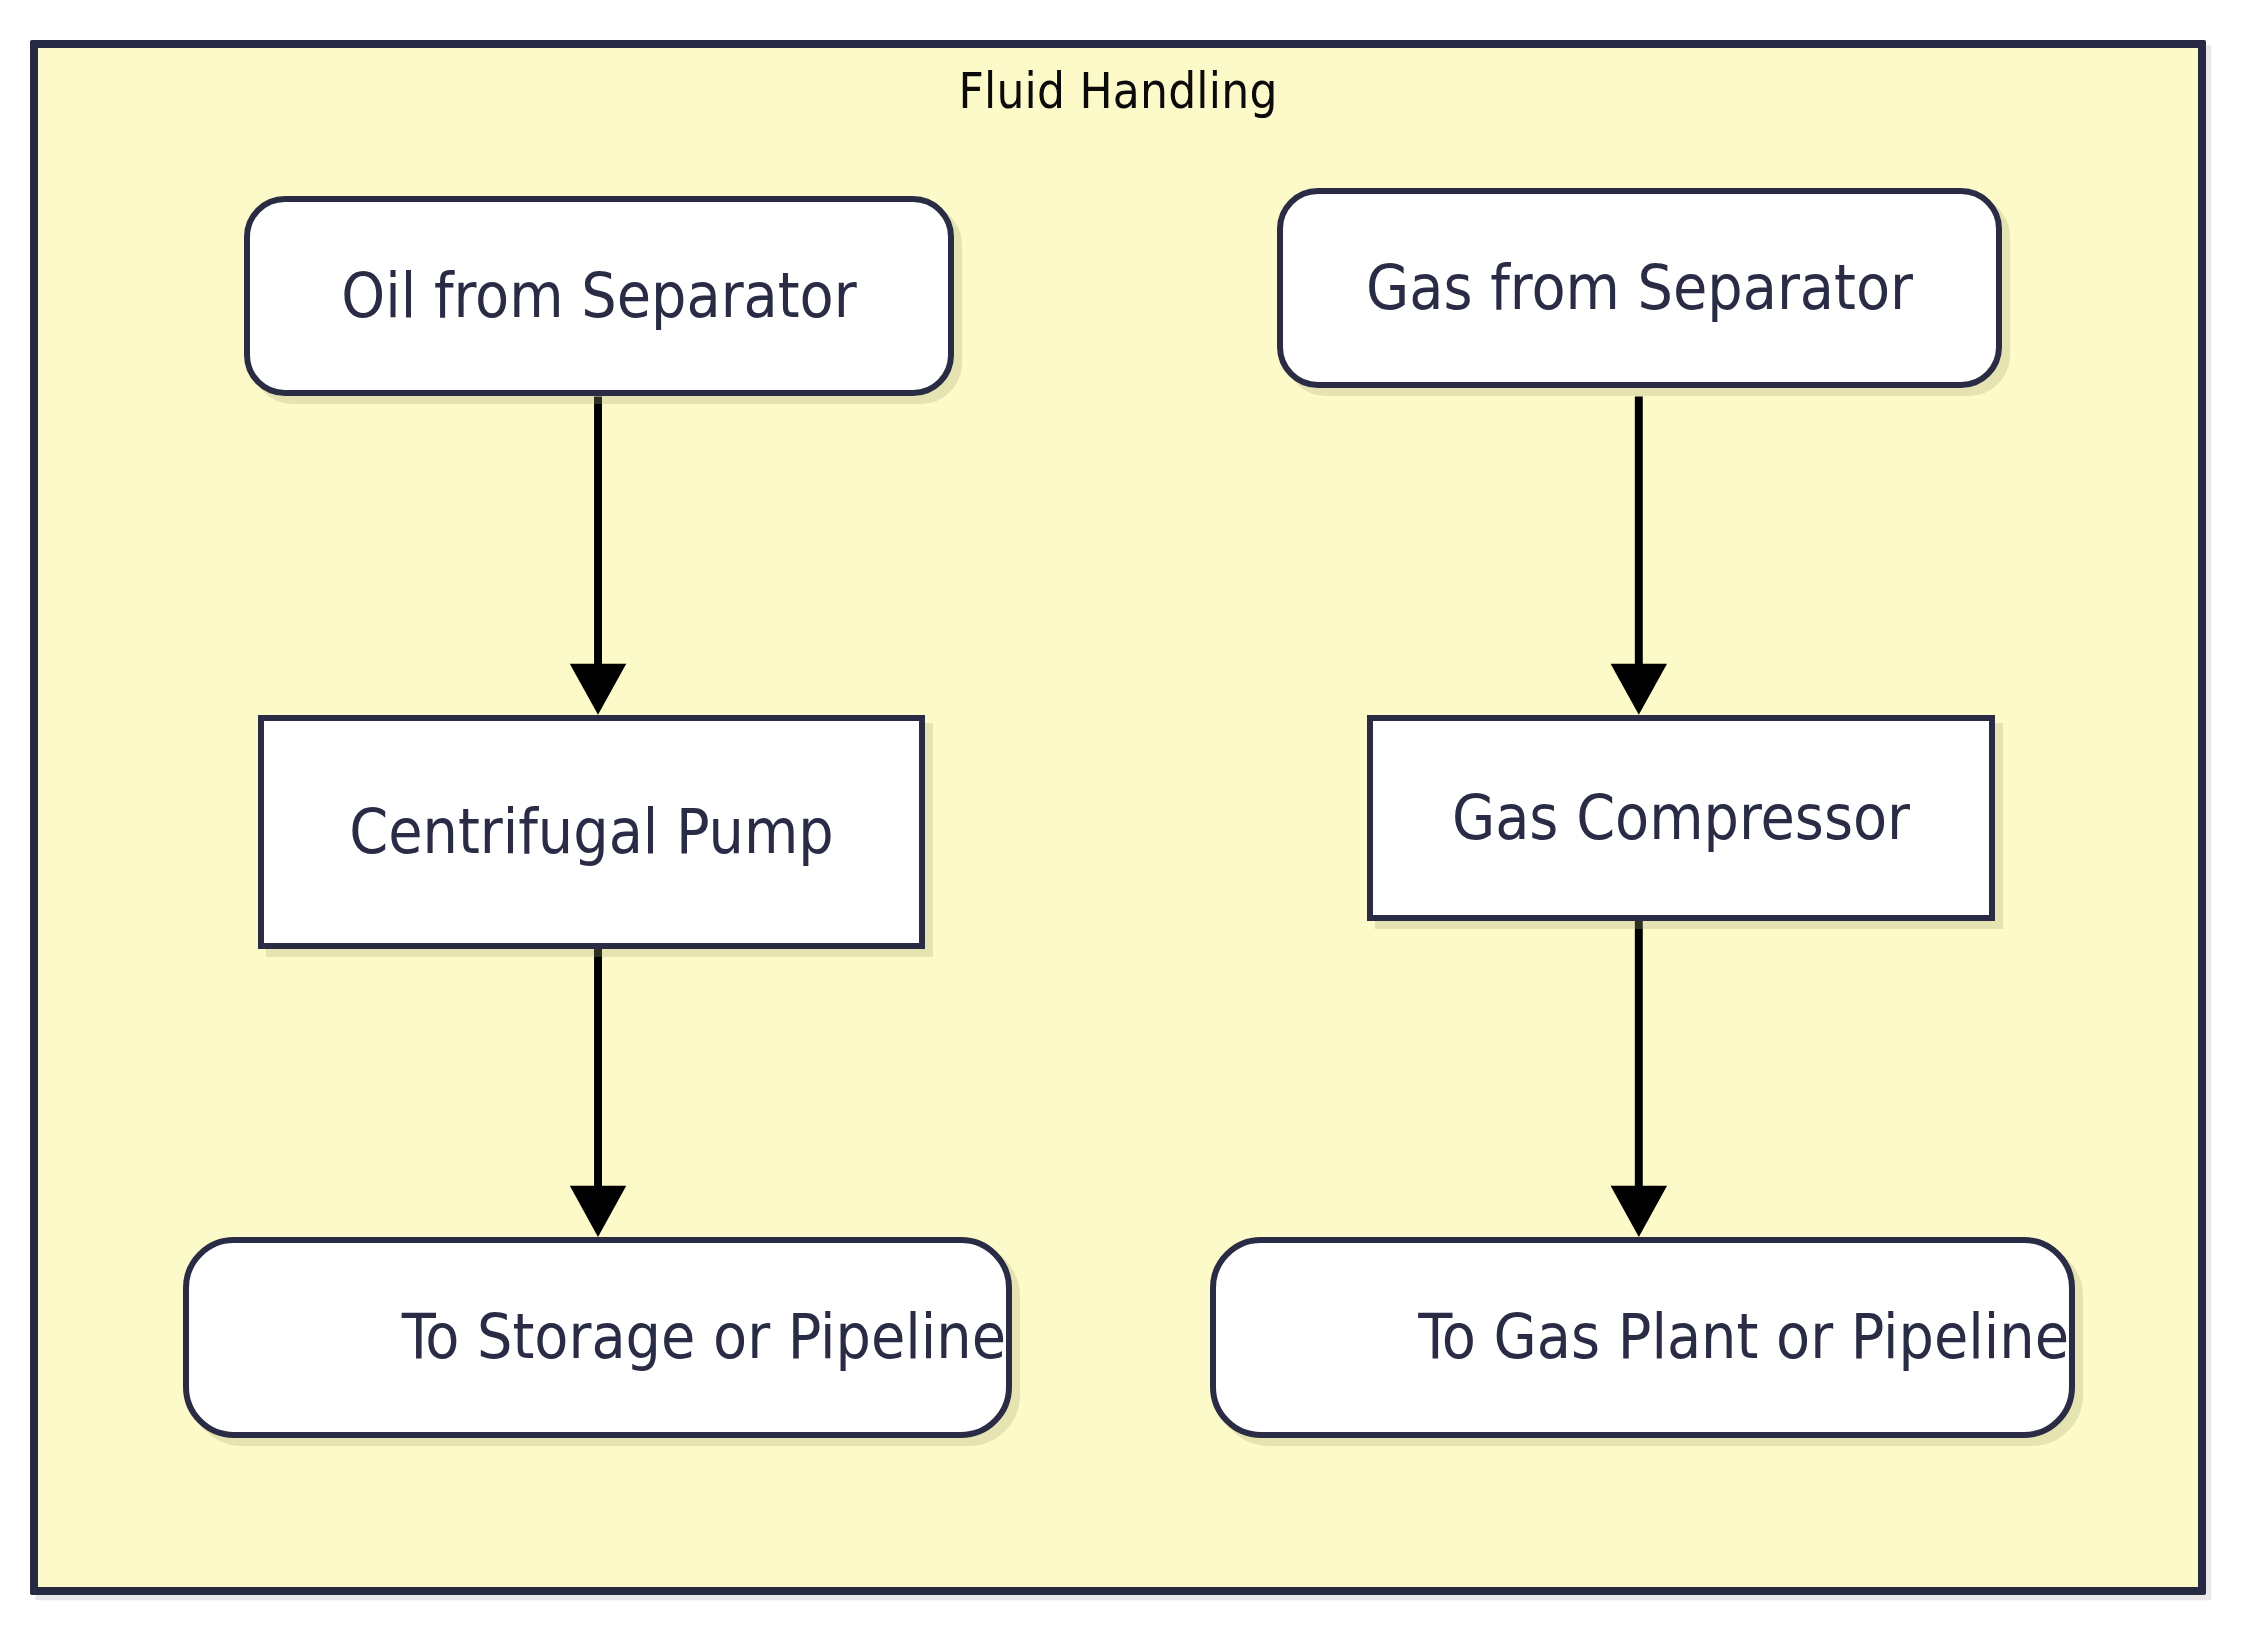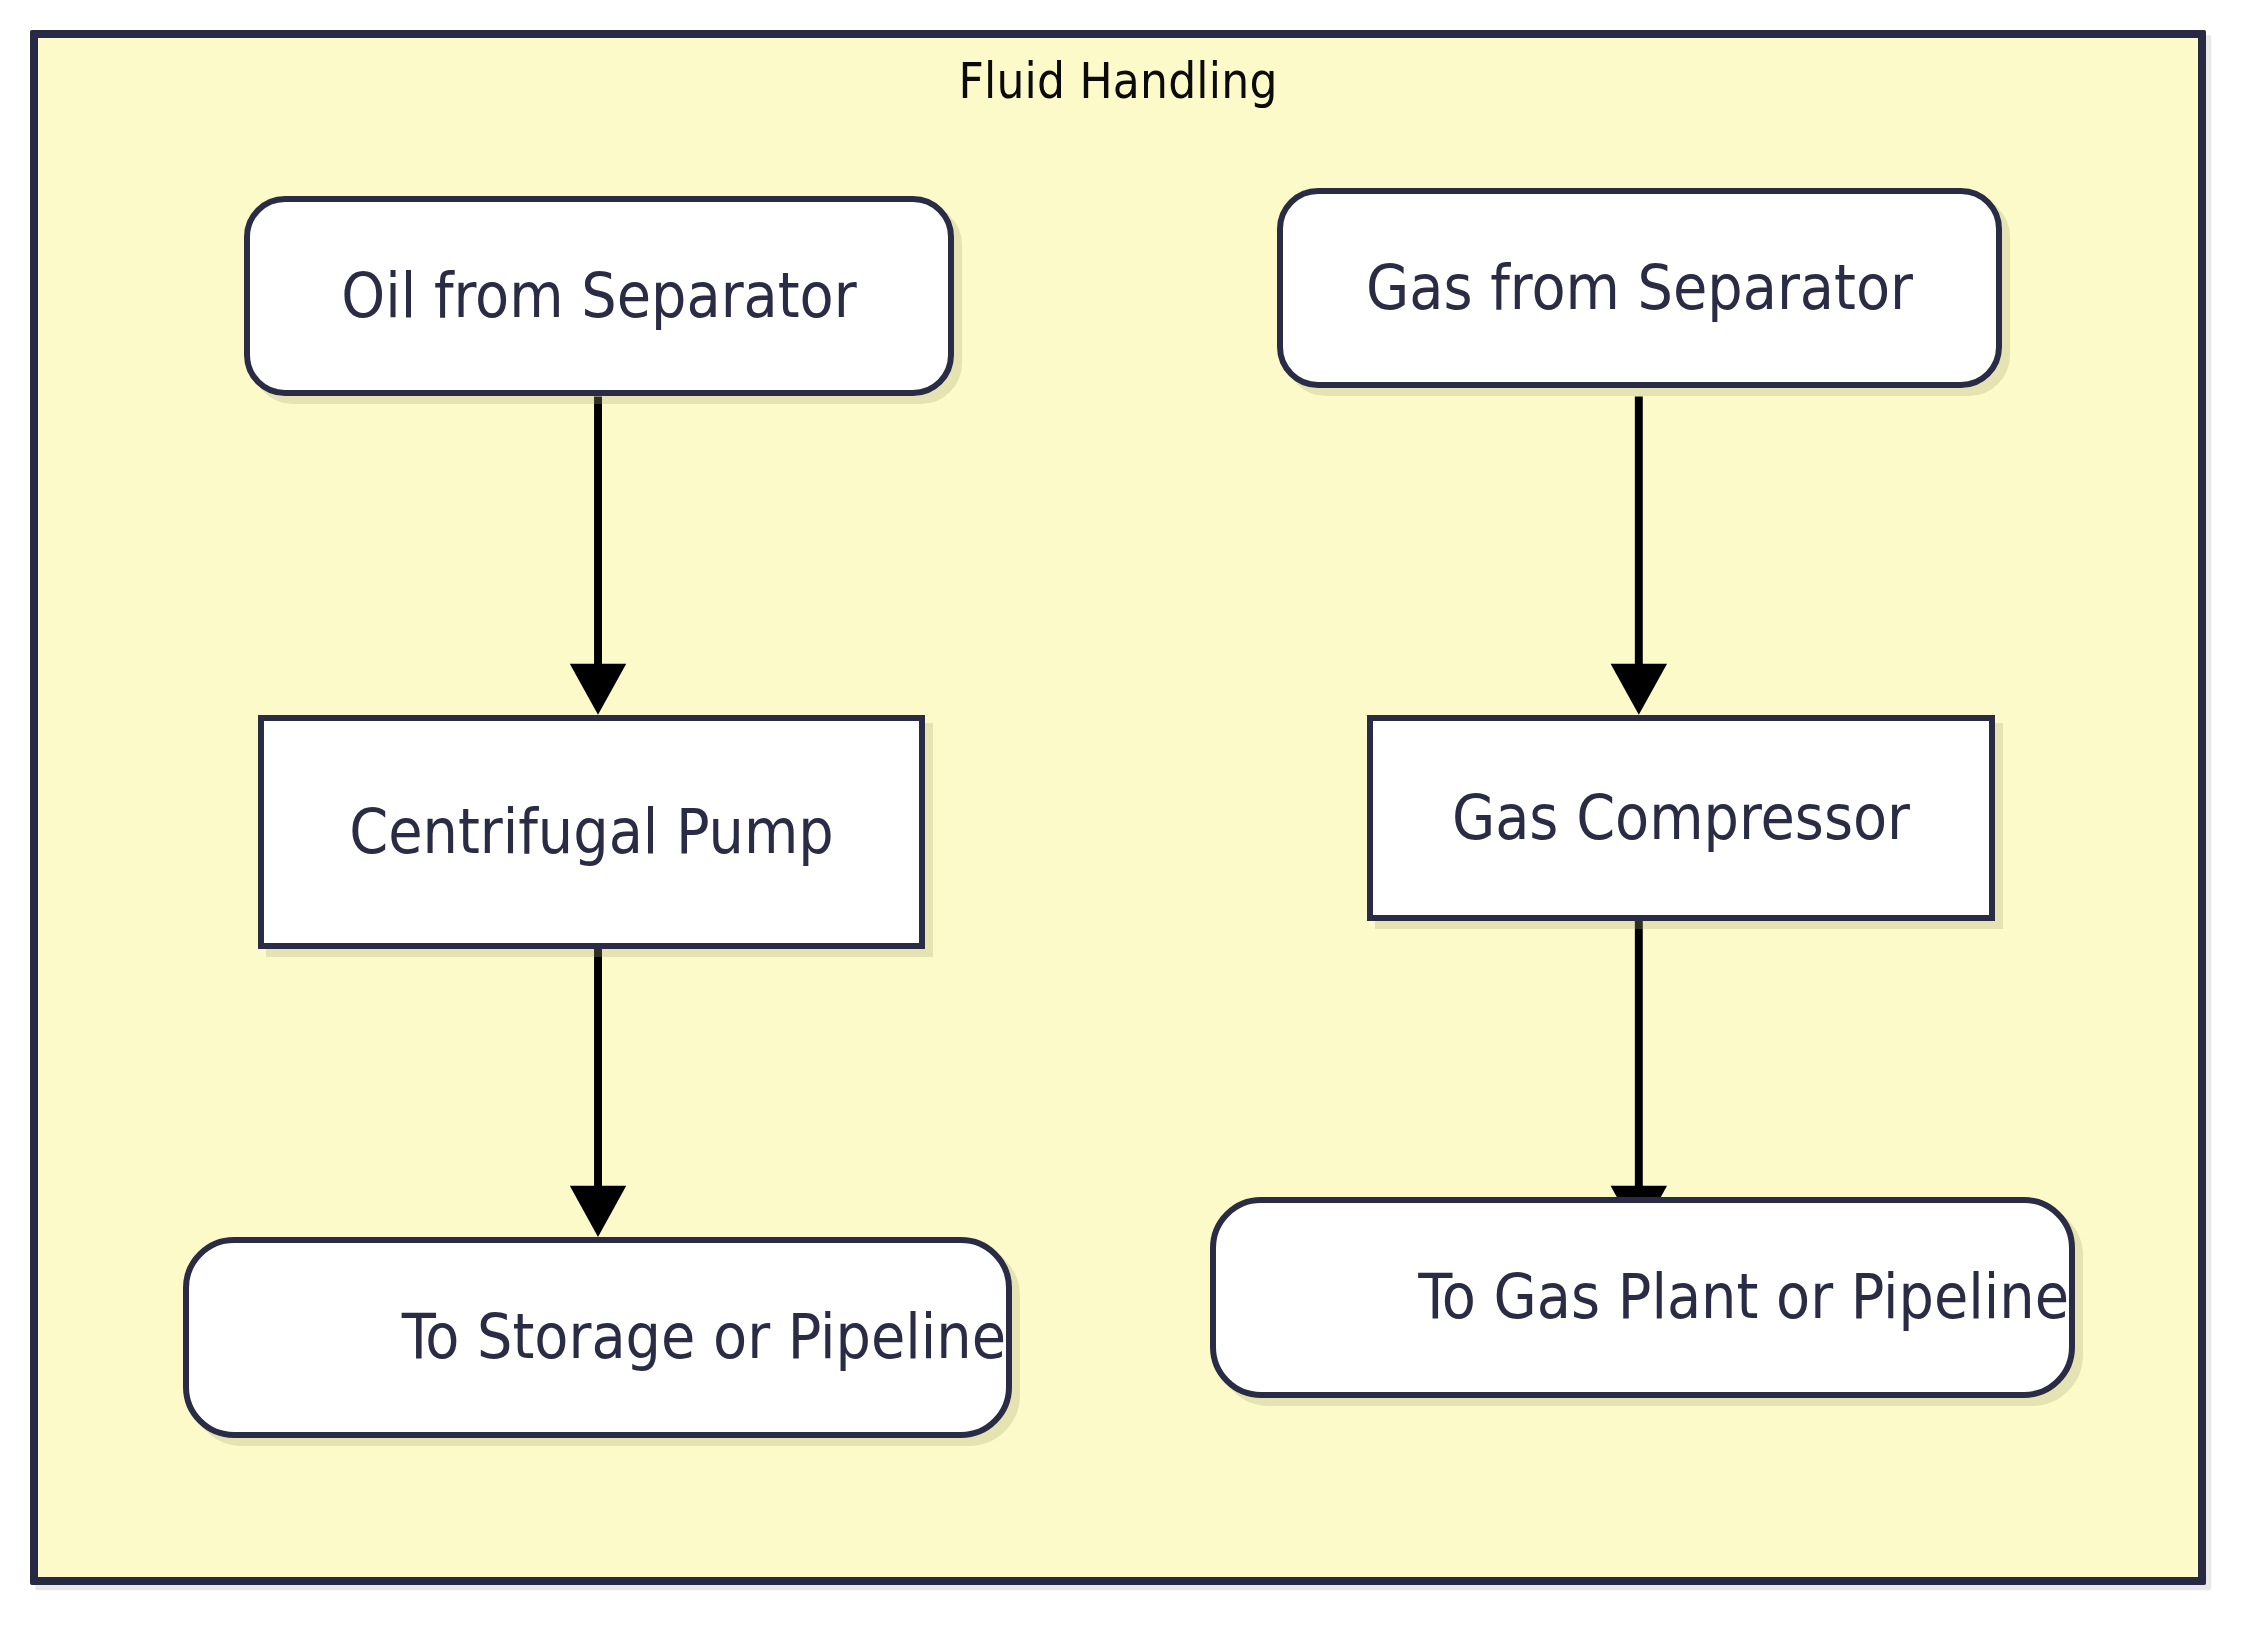--- a/index.html
+++ b/index.html
@@ -18,21 +18,21 @@
     position: relative;
     width: 2258px;
     height: 1637px;
     background: #ffffff;
   }
 
   
   .subgraph {
     position: absolute;
     left: 30px;
-    top: 30px;
+    top: 40px;
     width: 2176px;
     height: 1555px;
     box-sizing: border-box;
     background: #fdfac9;
     border: 8.8px solid #282a44;
     border-radius: 1.8px;
     box-shadow: 5.3px 5.3px 0 0 rgba(30,30,50,0.10);
   }
 
   .subgraph-title {
@@ -122,18 +122,18 @@
   </div>
 
   <div class="node rect" style="left:1329px; top:715px; width:628px; height:206px;margin-left:38px;">
     <span>Gas Compressor</span>
   </div>
 
   <div class="node stadium" style="left:183px; top:1237px; width:829px; height:201px;">
     <span>To Storage or Pipeline</span>
   </div>
 
-  <div class="node stadium" style="left:1210px; top:1197px; width:865px; height:201px;">
+  <div class="node stadium" style="left:1210px; top:1237px; width:865px; height:201px;">
     <span>To Gas Plant or Pipeline</span>
   </div>
 
 </div>
 
 
 </body></html>

